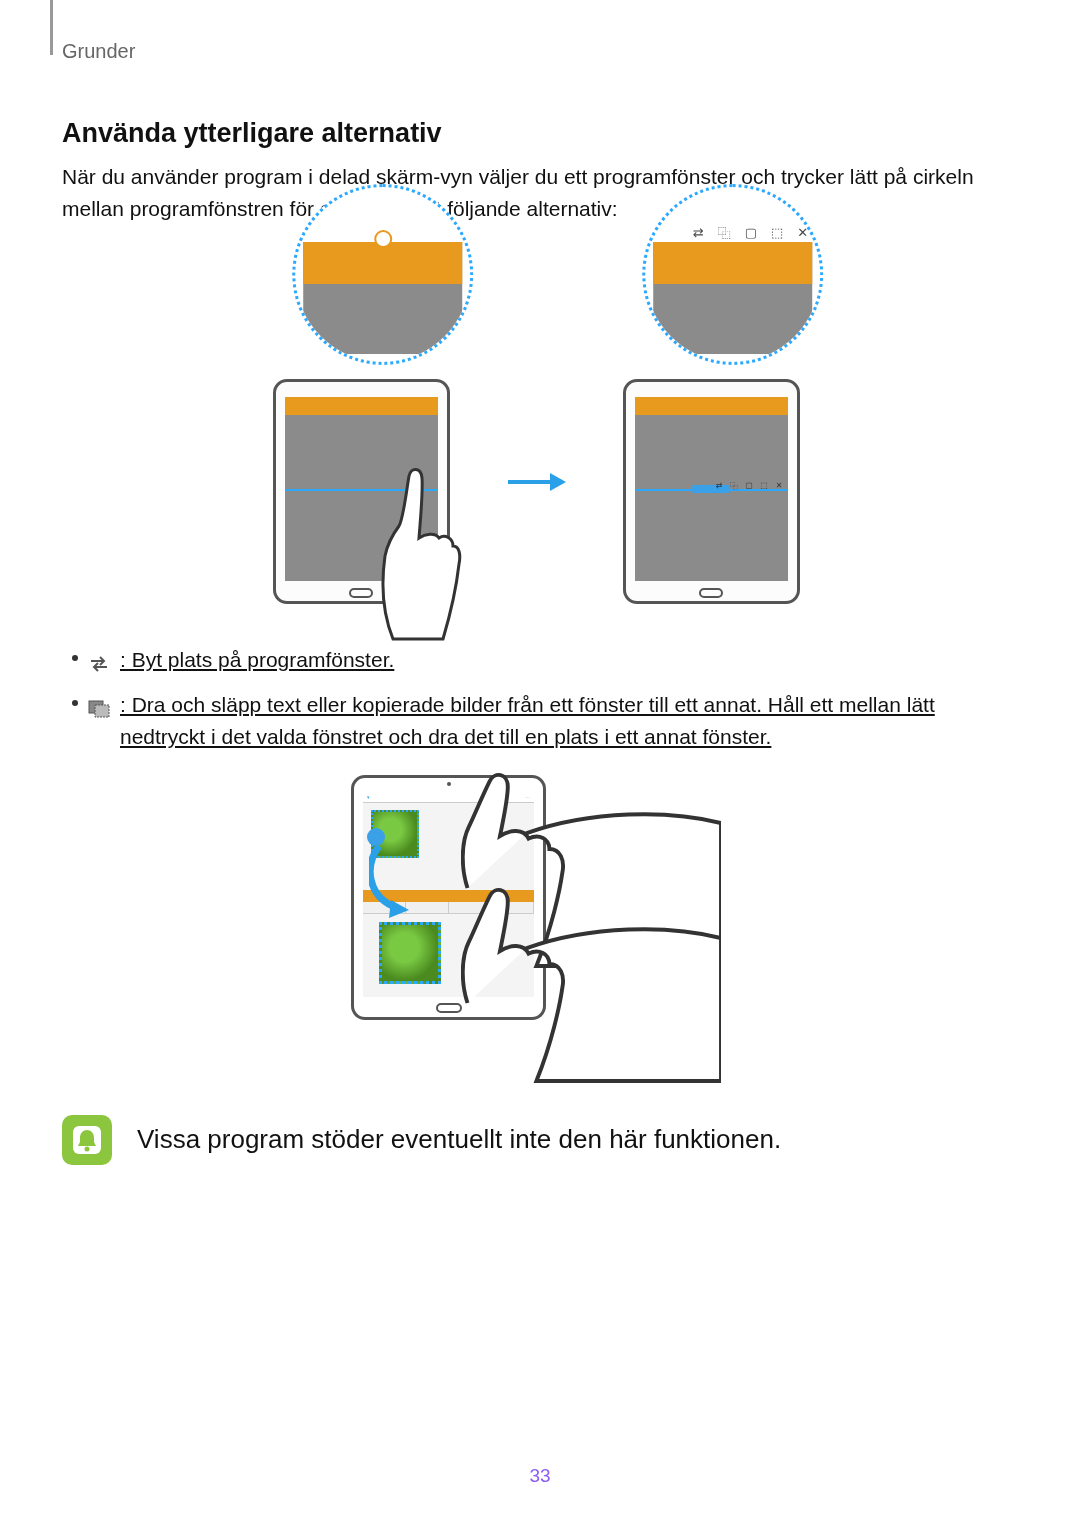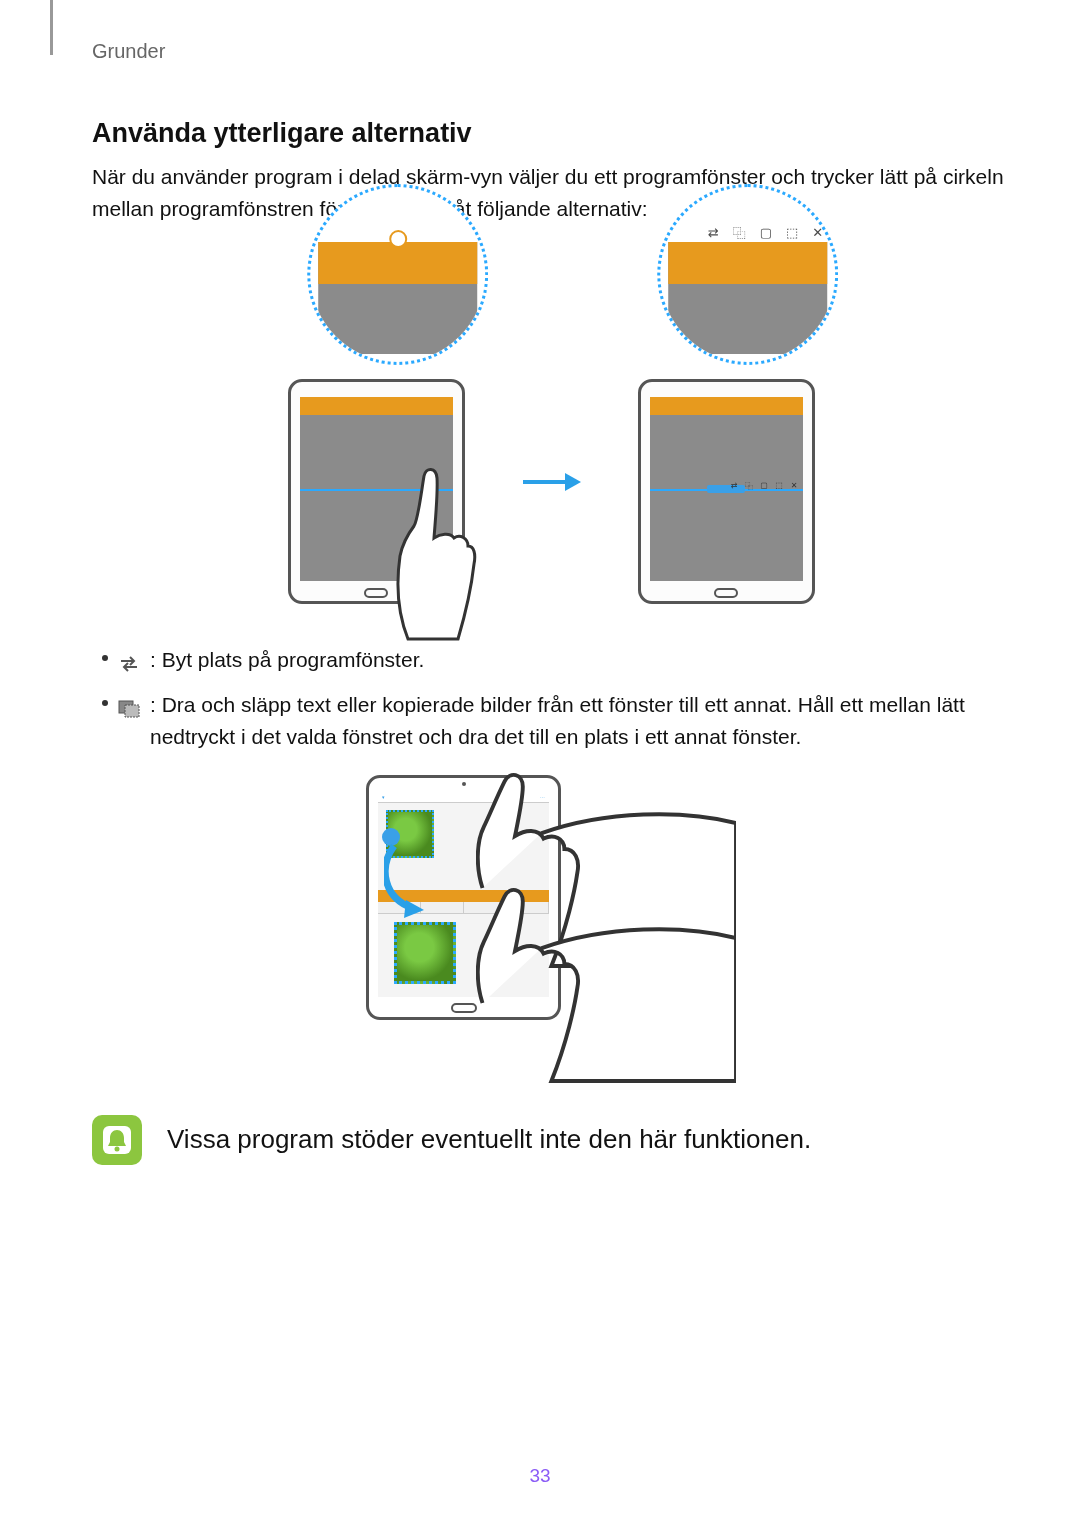--- a/index.html
+++ b/index.html
@@ -6,21 +6,21 @@
     margin: 0;
     font-family: Arial, Helvetica, sans-serif;
     color: #111;
     background: #fff;
     width: 1080px;
     height: 1527px;
     box-sizing: border-box;
     position: relative;
   }
   .page {
-    padding: 40px 70px 0 92px;
+    padding: 40px 70px 0 62px;
     box-sizing: border-box;
   }
   .tab {
     position: absolute;
     top: 0;
     left: 50px;
     width: 0;
     height: 55px;
     border-left: 3px solid #999;
   }
@@ -159,20 +159,21 @@
     position: absolute;
     bottom: -40px;
     left: 55%;
     width: 90px; height: 180px;
     pointer-events: none;
   }
   .hand svg { width: 100%; height: 100%; }
   .bullets {
     margin: 20px 0 21px 0;
     padding-left: 10px;
+    text-decoration: underline;
   }
   .bullet {
     display: flex;
     align-items: flex-start;
     gap: 10px;
     font-size: 21px;
     line-height: 1.55;
     margin-bottom: 12px;
   }
   .bullet .dot {

